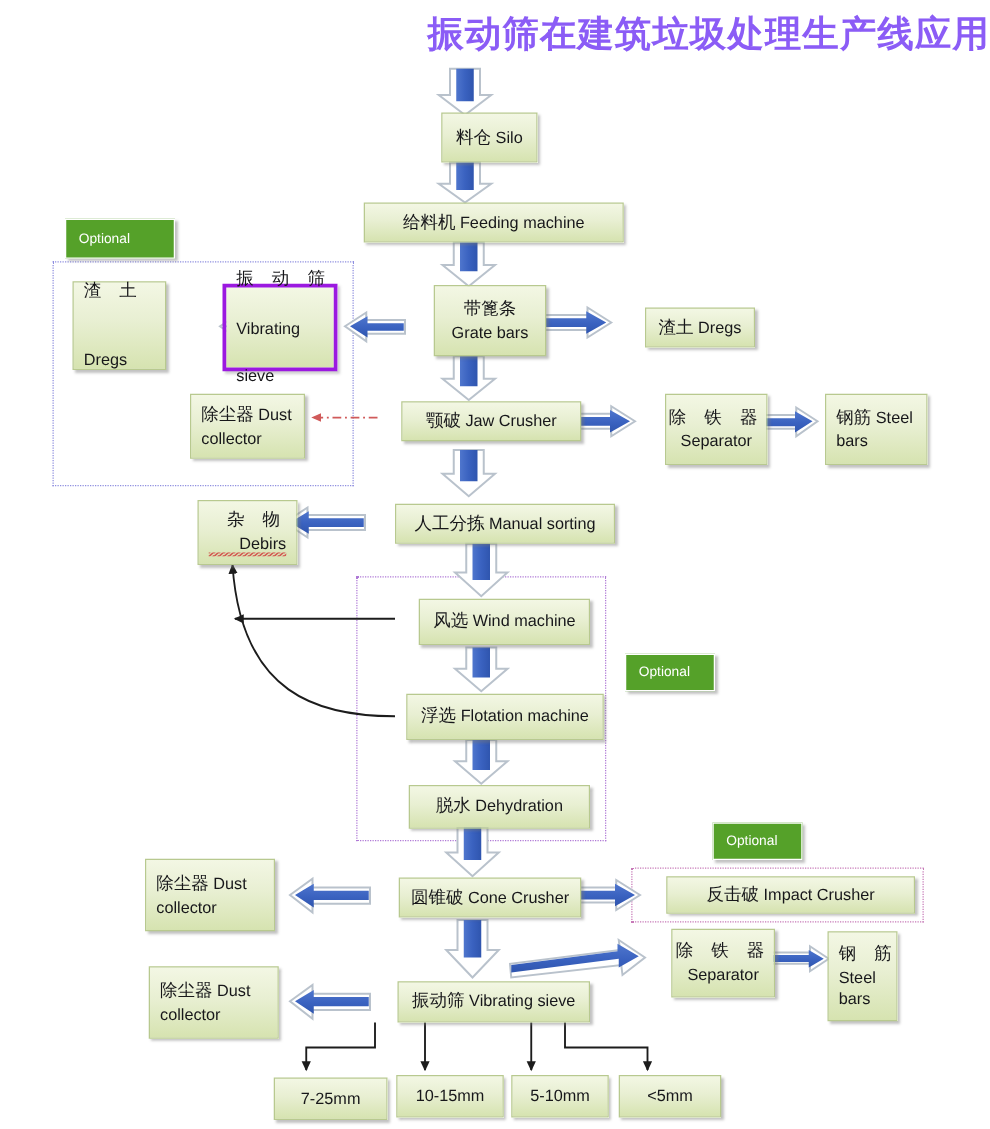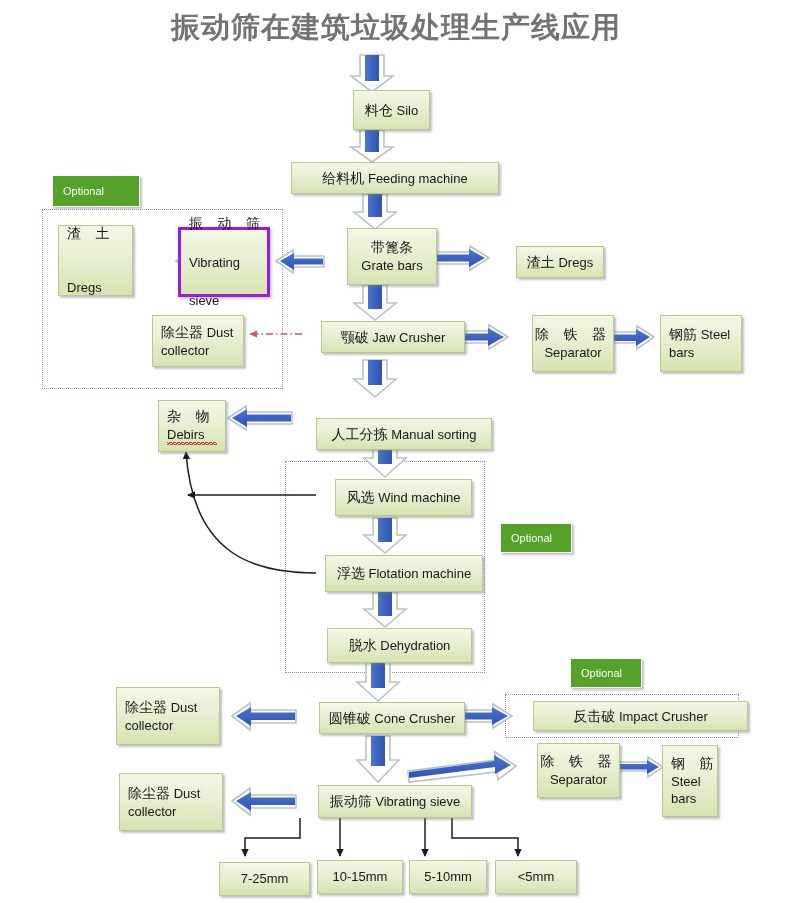--- a/index.html
+++ b/index.html
@@ -26,24 +26,24 @@
     width: 792px;
     height: 903px;
     pointer-events: none;
   }
 
   
   .title {
     position: absolute;
     left: 0; top: 8px;
     width: 792px;
-    text-align: center;
+    text-align: right;
     font-size: 29px;
     font-weight: bold;
-    color: #737373;
+    color: #8b5cf6;
     letter-spacing: 1px;
     font-family: "DejaVu Sans", "Liberation Sans", sans-serif;
   }
 
   
   .node {
     position: absolute;
     box-sizing: border-box;
     background: linear-gradient(to bottom, #f3f7e4 0%, #e8efd2 45%, #d6e3b0 100%);
     border: 1px solid #b8c98f;
@@ -313,26 +313,26 @@
   <div class="node center pad" style="left:513px; top:315px; width:82px; height:57px;">
     <span class="line cn sp">除 铁 器</span>
     <span class="line">Separator</span>
   </div>
 
   <div class="node pad" style="left:660px; top:315px; width:82px; height:57px;">
     <span class="line"><span class="cn">钢筋</span> <span>Steel</span></span>
     <span class="line">bars</span>
   </div>
 
-  <div class="node pad" style="left:158px; top:400px; width:68px; height:52px;">
+  <div class="node pad" style="left:158px; top:400px; width:80px; height:52px;text-align:right;">
     <span class="line cn sp">杂 物</span>
     <span class="line squiggle">Debirs</span>
   </div>
 
-  <div class="node center pad" style="left:297px; top:418px; width:176px; height:32px;">
+  <div class="node center pad" style="left:297px; top:403px; width:176px; height:32px;">
     <span class="line"><span class="cn">人工分拣</span> <span>Manual sorting</span></span>
   </div>
 
   <div class="node center pad" style="left:316px; top:479px; width:137px; height:37px;">
     <span class="line"><span class="cn">风选</span> <span>Wind machine</span></span>
   </div>
 
   <div class="node center pad" style="left:306px; top:555px; width:158px; height:37px;">
     <span class="line"><span class="cn">浮选</span> <span>Flotation machine</span></span>
   </div>
@@ -343,21 +343,21 @@
 
   <div class="node pad" style="left:116px; top:687px; width:104px; height:58px;">
     <span class="line"><span class="cn">除尘器</span> <span>Dust</span></span>
     <span class="line">collector</span>
   </div>
 
   <div class="node center pad" style="left:300px; top:702px; width:146px; height:32px;justify-content:center;">
     <span class="line"><span class="cn">圆锥破</span> <span>Cone Crusher</span></span>
   </div>
 
-  <div class="node center pad" style="left:514px; top:701px; width:215px; height:30px;">
+  <div class="node center pad" style="left:514px; top:701px; width:199px; height:30px;">
     <span class="line"><span class="cn">反击破</span> <span>Impact Crusher</span></span>
   </div>
 
   <div class="node pad" style="left:119px; top:773px; width:104px; height:58px;">
     <span class="line"><span class="cn">除尘器</span> <span>Dust</span></span>
     <span class="line">collector</span>
   </div>
 
   <div class="node center pad" style="left:299px; top:785px; width:154px; height:33px;">
     <span class="line"><span class="cn">振动筛</span> <span>Vibrating sieve</span></span>

